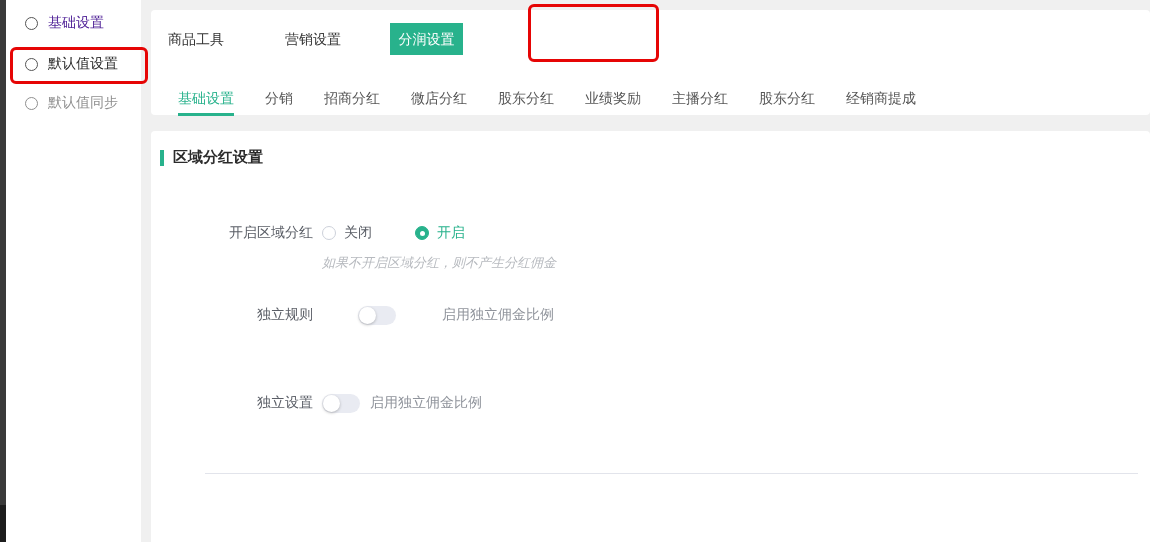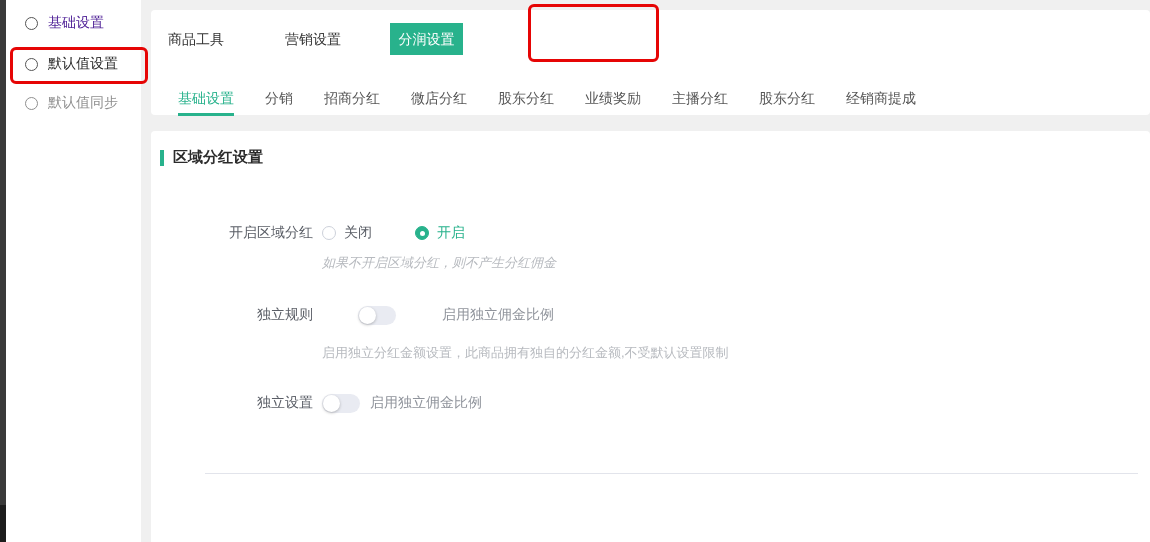--- a/index.html
+++ b/index.html
@@ -134,21 +134,20 @@
       <span class="radio checked"></span>
       <span class="radio-text on">开启</span>
     </div>
     <div class="help help-enable">如果不开启区域分红，则不产生分红佣金</div>
 
     <div class="form-row row-rule">
       <span class="form-label">独立规则</span>
       <span class="toggle"></span>
       <span class="toggle-label">启用独立佣金比例</span>
     </div>
-    <div class="help help-rule">启用独立分红金额设置，此商品拥有独自的分红金额,不受默认设置限制</div>
 
     <div class="form-row row-setting">
       <span class="form-label">独立设置</span>
       <span class="toggle"></span>
       <span class="toggle-label">启用独立佣金比例</span>
     </div>
 
     <div class="divider"></div>
 
   </div>

